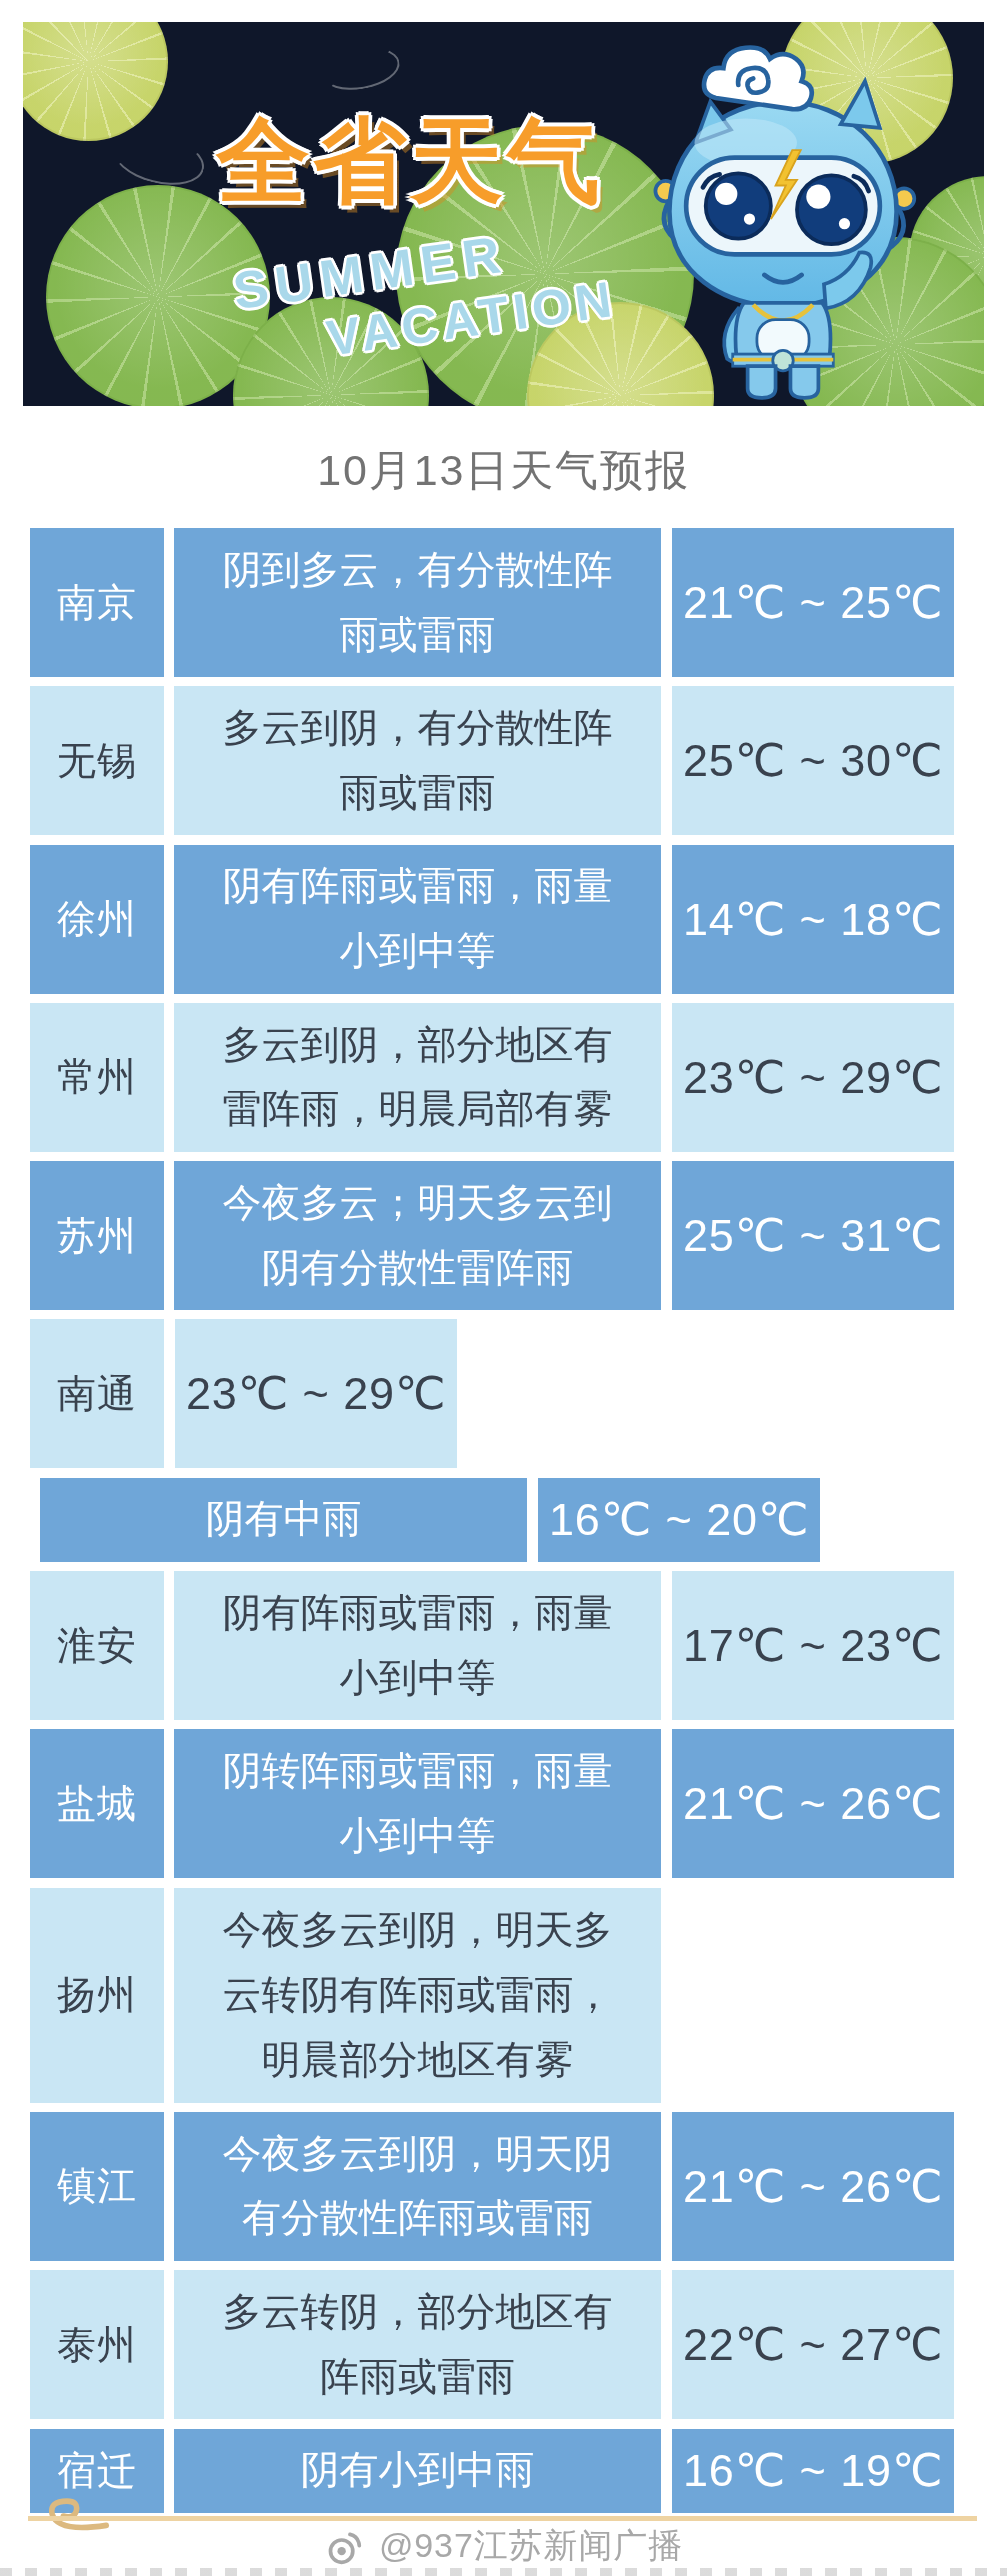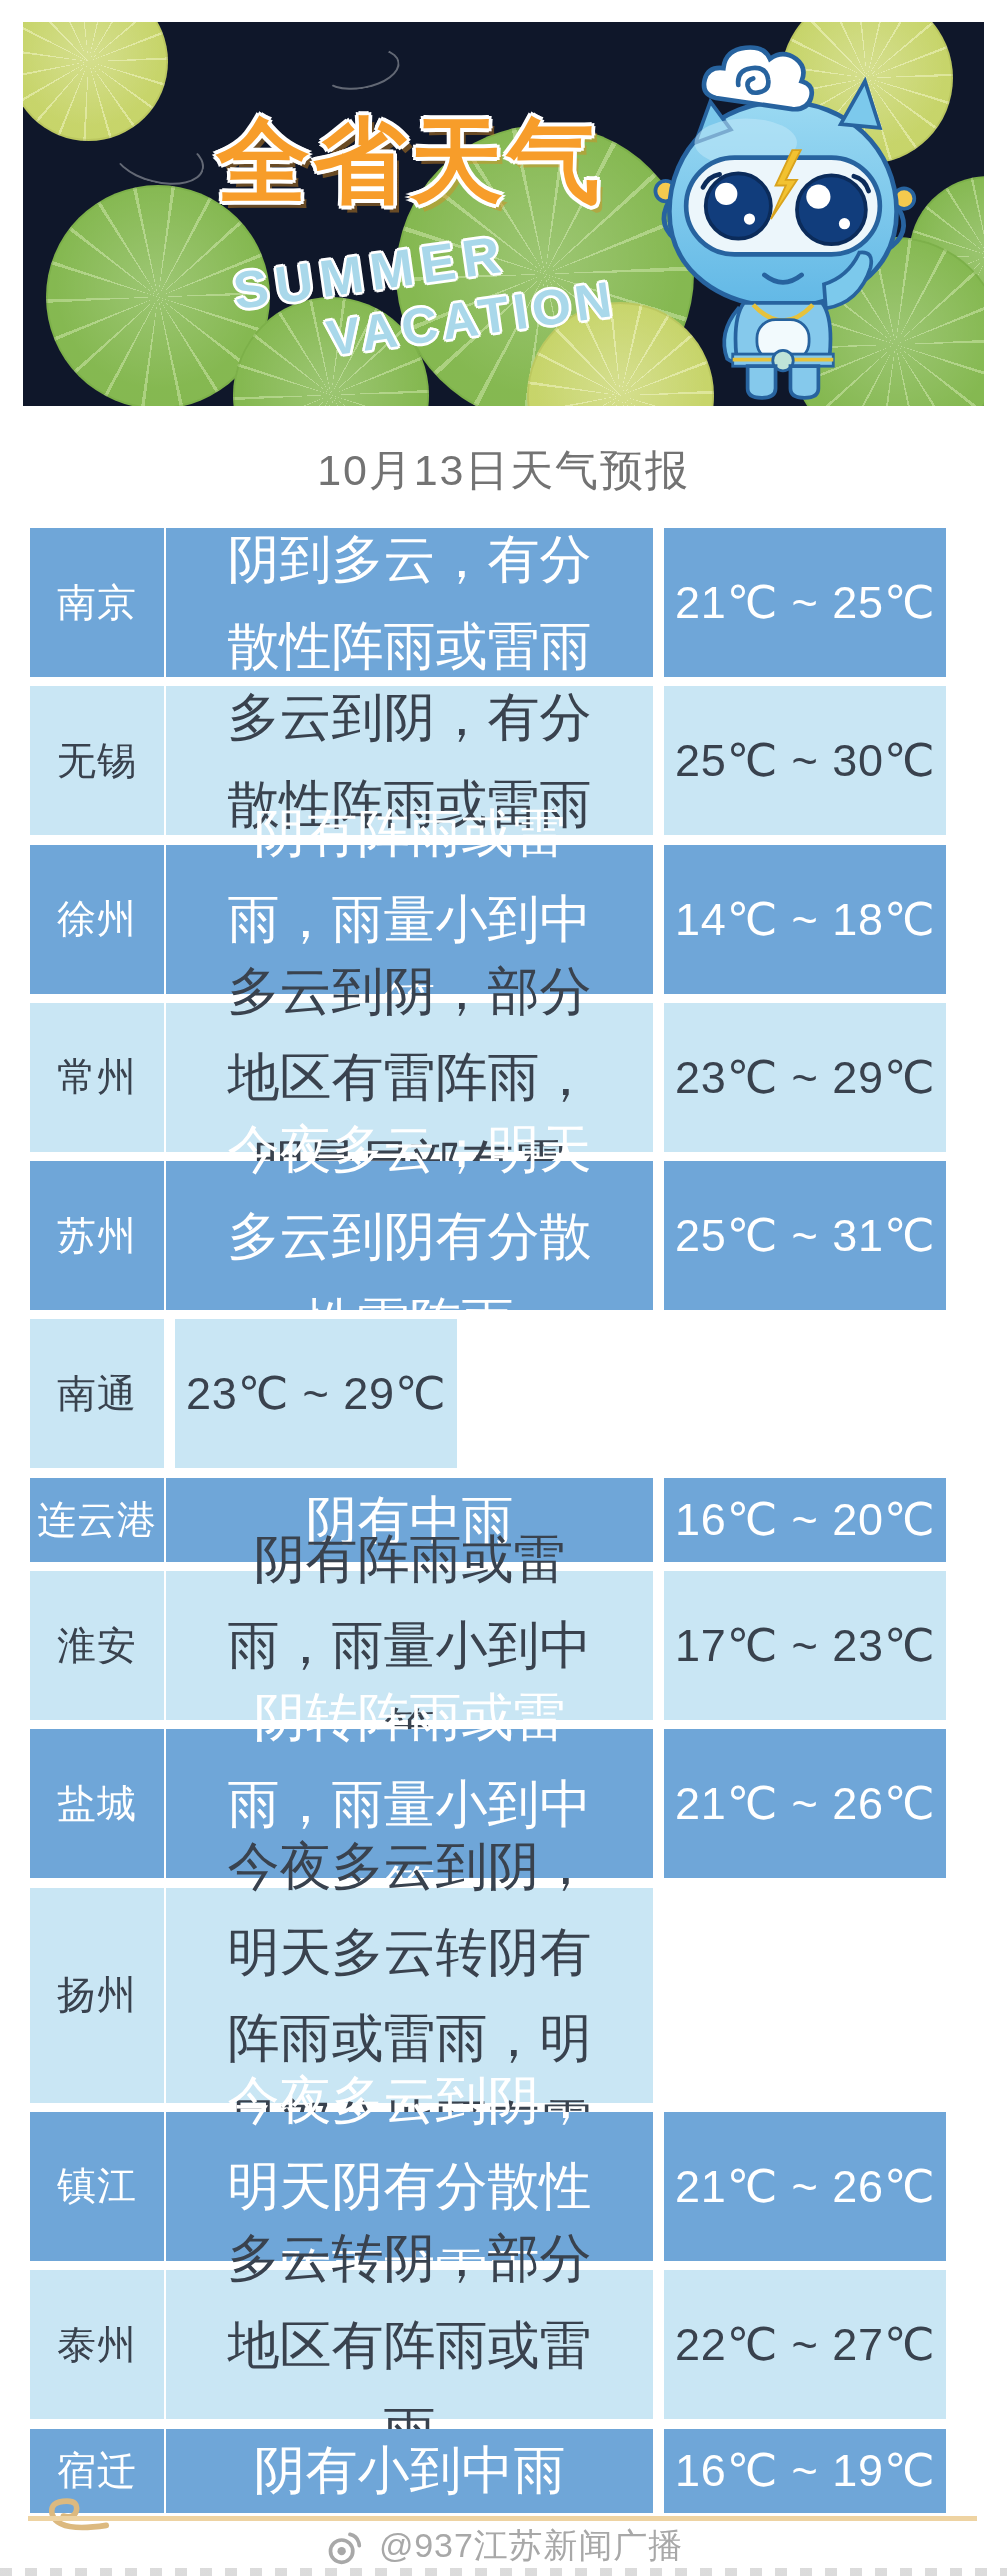--- a/index.html
+++ b/index.html
@@ -49,21 +49,21 @@
   
   .page-title{
     position:absolute;left:0;top:442px;width:1007px;text-align:center;
     font-size:43px;font-weight:400;letter-spacing:1.9px;color:#737373;
   }
   
   .wtable{position:absolute;left:30px;top:528px;width:948px;}
   .row{display:flex;margin-bottom:9.3px;}
   .cell{display:flex;align-items:center;justify-content:center;text-align:center;box-sizing:border-box;}
   .city{width:134px;font-size:39px;font-weight:500;letter-spacing:0.9px;}
-  .desc{width:487px;margin-left:2px;font-size:52px;font-weight:500;line-height:1.66;padding:0 39px;}
+  .desc{width:487px;margin-left:10px;font-size:39px;font-weight:500;line-height:1.66;padding:0 39px;}
   .temp{width:282px;margin-left:11.2px;font-size:45px;font-weight:400;letter-spacing:0.9px;white-space:nowrap;}
   .h2 .cell{height:149px;}
   .h1 .cell{height:84px;}
   .h3 .cell{height:215px;}
   .dark .cell{background:#6fa6d8;color:#ffffff;}
   .light .cell{background:#c9e6f4;color:#39424e;}
   
   .tan-line{position:absolute;left:28px;top:2516px;width:949px;height:4.7px;background:#eed3a2;}
   .tan-curl{position:absolute;left:26px;top:2488px;}
   .footer{
@@ -178,21 +178,20 @@
     <div class="row dark h2">
       <div class="cell city">苏州</div>
       <div class="cell desc">今夜多云；明天多云到阴有分散性雷阵雨</div>
       <div class="cell temp">25℃ ~ 31℃</div>
     </div>
     <div class="row light h2">
       <div class="cell city">南通</div>
       <div class="cell temp">23℃ ~ 29℃</div>
     </div>
     <div class="row dark h1">
-      <div class="cell city">连云港</div>
       <div class="cell desc">阴有中雨</div>
       <div class="cell temp">16℃ ~ 20℃</div>
     </div>
     <div class="row light h2">
       <div class="cell city">淮安</div>
       <div class="cell desc">阴有阵雨或雷雨，雨量小到中等</div>
       <div class="cell temp">17℃ ~ 23℃</div>
     </div>
     <div class="row dark h2">
       <div class="cell city">盐城</div>

